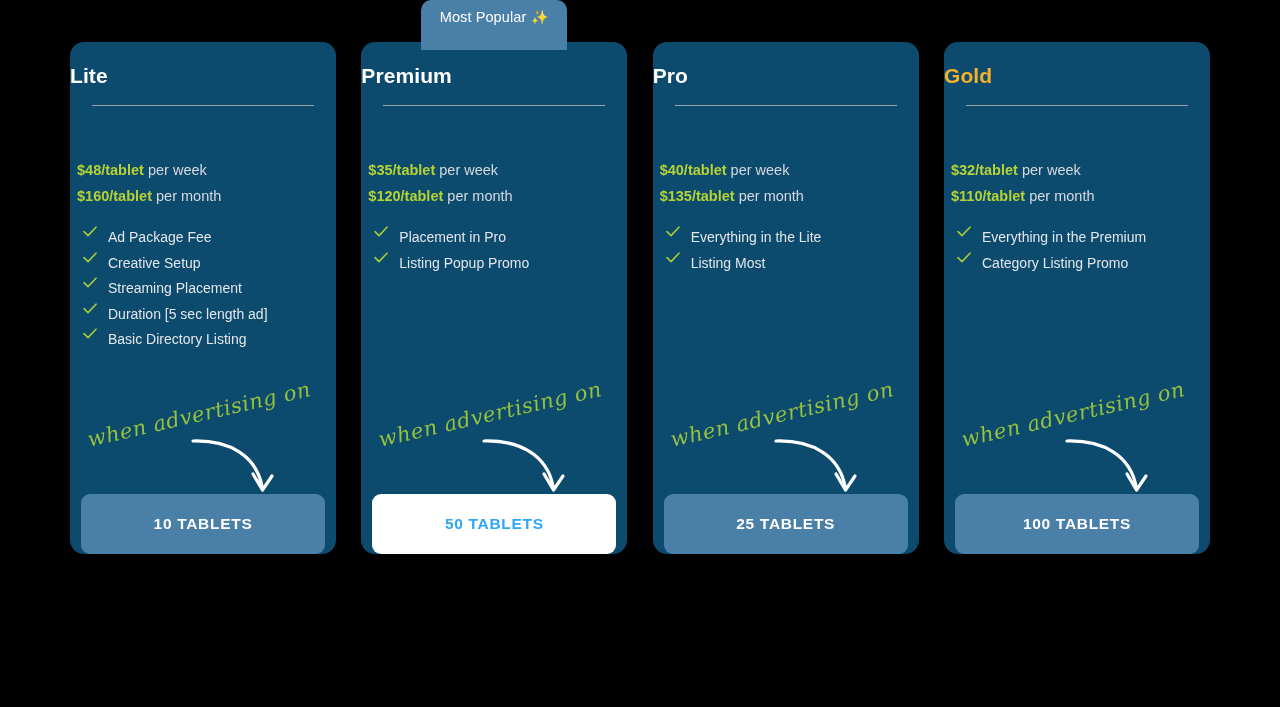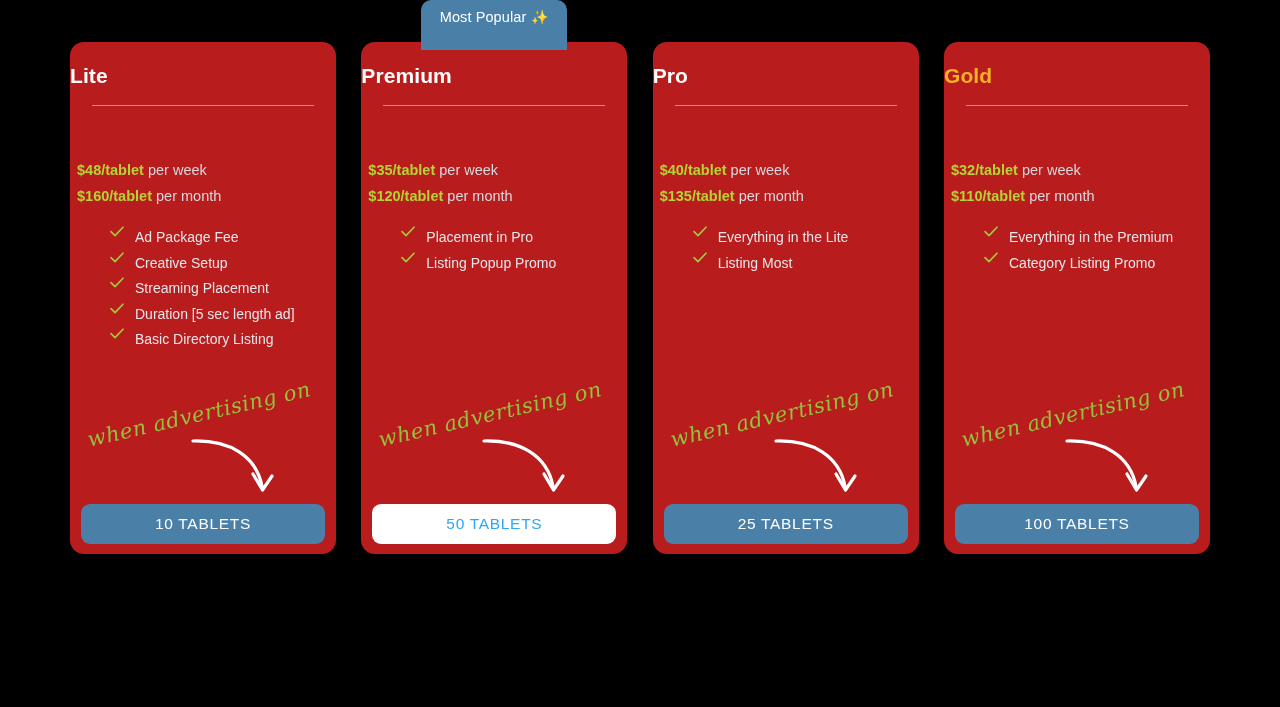--- a/index.html
+++ b/index.html
@@ -31,21 +31,21 @@
     width: 1140px;
     height: 512px;
     display: flex;
     justify-content: space-between;
   }
 
   .card {
     position: relative;
     width: 266px;
     height: 512px;
-    background: #b91c1c;
+    background: #0c4a6e;
     border-radius: 14px;
     box-sizing: border-box;
     padding: 0;
     flex: 0 0 266px;
   }
 
   .badge {
     position: absolute;
     left: 50%;
     transform: translateX(-50%);
@@ -95,21 +95,21 @@
     color: #d6dadf;
     line-height: 26px;
     white-space: nowrap;
   }
   .price-amount {
     color: #b5d334;
     font-weight: bold;
   }
 
   .features {
-    padding: 0 40px;
+    padding: 0 13px;
     list-style: none;
   }
   .feature-item {
     display: flex;
     align-items: flex-start;
     font-size: 14px;
     color: #e3e6ea;
     line-height: 25.5px;
     white-space: nowrap;
   }
@@ -149,29 +149,29 @@
   .arrow-svg {
     position: absolute;
     left: 120px;
     top: 64px;
   }
 
   .cta-button {
     position: absolute;
     left: 11px;
     right: 11px;
-    bottom: 10px;
-    height: 40px;
+    bottom: 0;
+    height: 60px;
     border-radius: 9px;
     border: none;
     background: #4a7fa8;
     color: #ffffff;
     font-family: "Liberation Sans", sans-serif;
     font-size: 15.5px;
-    font-weight: normal;
+    font-weight: bold;
     letter-spacing: 0.7px;
     cursor: pointer;
     display: flex;
     align-items: center;
     justify-content: center;
   }
   .cta-button.highlight {
     background: #ffffff;
     color: #2da6f7;
   }

